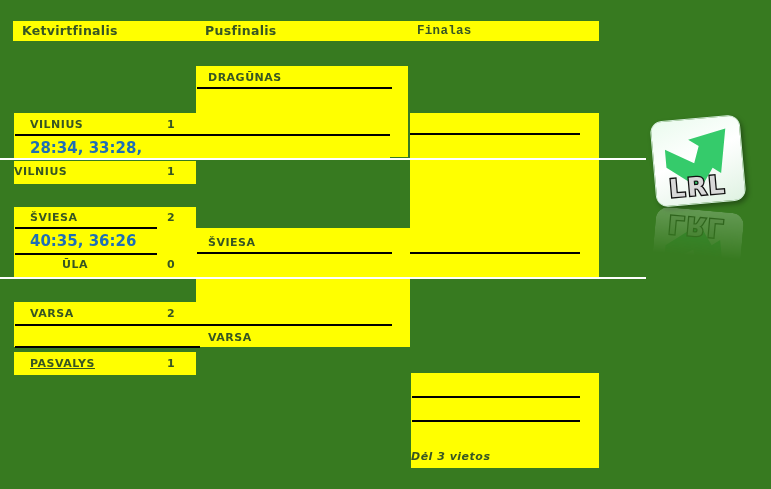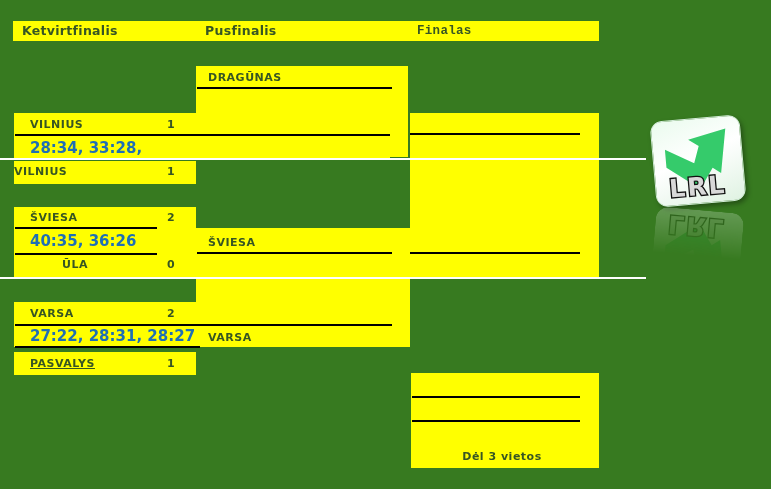--- a/index.html
+++ b/index.html
@@ -73,29 +73,28 @@
   <div class="txt num" style="left:160px;top:162px;">1</div>
 
   <div class="txt" style="left:30px;top:208px;">ŠVIESA</div>
   <div class="txt num" style="left:160px;top:208px;">2</div>
   <div class="txt blue" style="left:30px;top:232px;">40:35, 36:26</div>
   <div class="txt" style="left:30px;top:255px;margin-left:32px;">ŪLA</div>
   <div class="txt num" style="left:160px;top:255px;">0</div>
 
   <div class="txt" style="left:30px;top:304px;">VARSA</div>
   <div class="txt num" style="left:160px;top:304px;">2</div>
-  <div class="txt blue" style="left:30px;top:327px;">27:22, 28:31, 28:27</div>
   <div class="txt" style="left:30px;top:354px;text-decoration:underline;">PASVALYS</div>
   <div class="txt num" style="left:160px;top:354px;">1</div>
 
   <div class="txt" style="left:208px;top:68px;">DRAGŪNAS</div>
   <div class="txt" style="left:208px;top:233px;">ŠVIESA</div>
   <div class="txt" style="left:208px;top:328px;">VARSA</div>
 
-  <div class="txt" style="left:411px;top:447px;width:182px;text-align:center;">Dėl 3 vietos</div>
+  <div class="txt" style="left:411px;top:447px;width:182px;text-align:left;font-style:italic;">Dėl 3 vietos</div>
 
   <div class="logo-wrap">
     <div class="tile">
       <svg viewBox="0 0 88 84" xmlns="http://www.w3.org/2000/svg">
         <path d="M12 28 L12 46 L44 70 L58 50 L66 56 L74 12 L36 20 L46 27 L40 44 Z" style="fill:var(--logoGreen)"></path>
         <text x="13" y="76" font-size="25" font-weight="bold" letter-spacing="2" font-family="DejaVu Sans, Liberation Sans, sans-serif" style="fill:var(--logoText);stroke:#111;stroke-width:2.6;paint-order:stroke;">LRL</text>
       </svg>
     </div>
     <div class="reflection">
       <svg viewBox="0 0 88 84" xmlns="http://www.w3.org/2000/svg">

